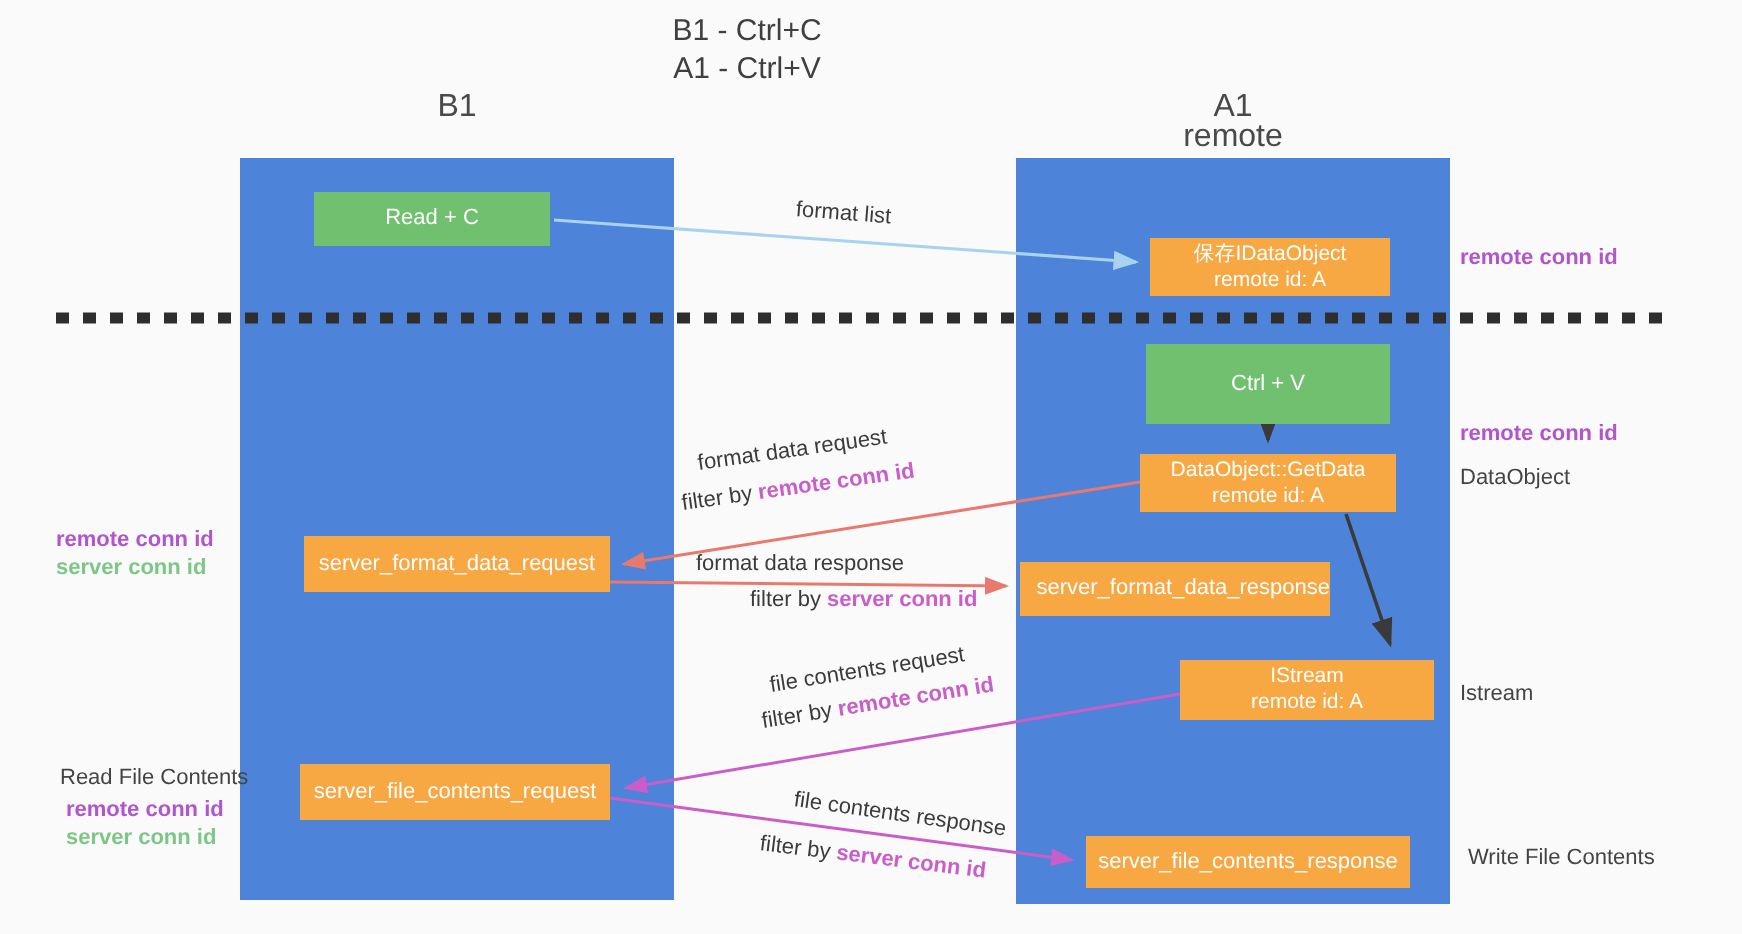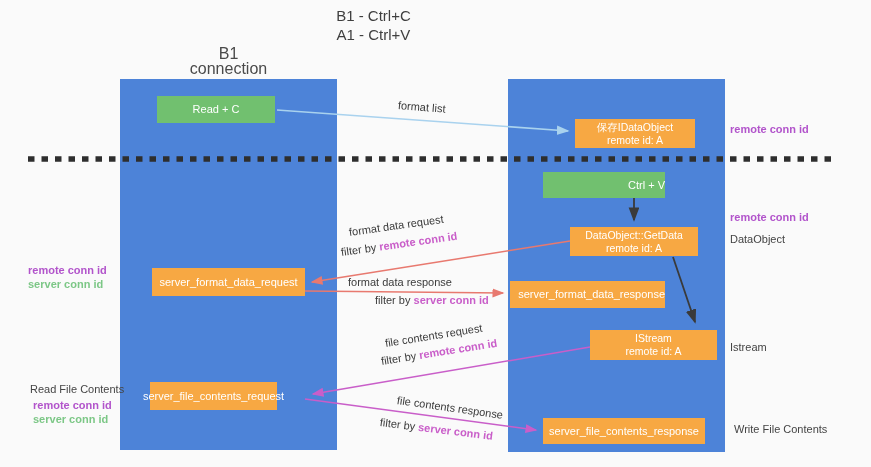--- a/index.html
+++ b/index.html
@@ -29,26 +29,26 @@
   .hdr-right{left:508px;top:46px;width:217px;}
   .node{
     display:flex;flex-direction:column;align-items:center;justify-content:center;
     color:#fff;font-size:11px;line-height:13px;text-align:center;
   }
   .node-green{background:var(--node-green);}
   .node-orange{background:var(--node-orange);}
   .two-line{font-size:10.5px;}
   #box-ctrl-c{left:157px;top:96px;width:118px;height:27px;}
   #box-save{left:575px;top:119px;width:120px;height:29px;}
-  #box-ctrl-v{left:543px;top:172px;width:122px;height:26px;align-items:flex-end;}
+  #box-ctrl-v{left:573px;top:172px;width:122px;height:40px;}
   #box-getdata{left:570px;top:227px;width:128px;height:29px;}
   #box-format-req{left:152px;top:268px;width:153px;height:28px;}
   #box-format-resp{left:510px;top:281px;width:155px;height:27px;align-items:flex-end;}
   #box-istream{left:590px;top:330px;width:127px;height:30px;}
-  #box-file-req{left:150px;top:382px;width:127px;height:28px;}
+  #box-file-req{left:150px;top:382px;width:155px;height:28px;}
   #box-file-resp{left:543px;top:418px;width:162px;height:26px;}
   .caption{font-size:11px;white-space:nowrap;color:#3b3b3b;transform-origin:left center;}
   .caption .hl{color:var(--arrow-magenta);font-weight:bold;}
   #cap-format-list{left:398px;top:99px;transform:rotate(4.5deg);}
   #cap-fdr{left:349px;top:226px;transform:rotate(-8deg);}
   #cap-fdr-filter{left:341px;top:246px;transform:rotate(-8deg);}
   #cap-fdresp{left:348px;top:276px;}
   #cap-fdresp-filter{left:375px;top:294px;}
   #cap-fcr{left:385px;top:337px;transform:rotate(-9deg);}
   #cap-fcr-filter{left:381px;top:355px;transform:rotate(-9deg);}
@@ -83,21 +83,24 @@
 
 <div class="canvas">
 
   <div class="abs title">
     <div>B1 - Ctrl+C</div>
     <div>A1 - Ctrl+V</div>
   </div>
 
   <div class="abs lane-header hdr-left">
     <div>B1</div>
-    <div>connection</div>
+  </div>
+  <div class="abs lane-header hdr-right">
+    <div>A1</div>
+    <div>remote</div>
   </div>
 
   <div class="abs lane lane-left"></div>
   <div class="abs lane lane-right"></div>
 
   <svg class="abs arrows" viewBox="0 0 871 467">
     <defs>
       <marker id="mk-blue" markerWidth="9" markerHeight="7" refX="7" refY="3" orient="auto">
         <path class="mk-blue" d="M0,0 L8,3 L0,6 Z"></path>
       </marker>

